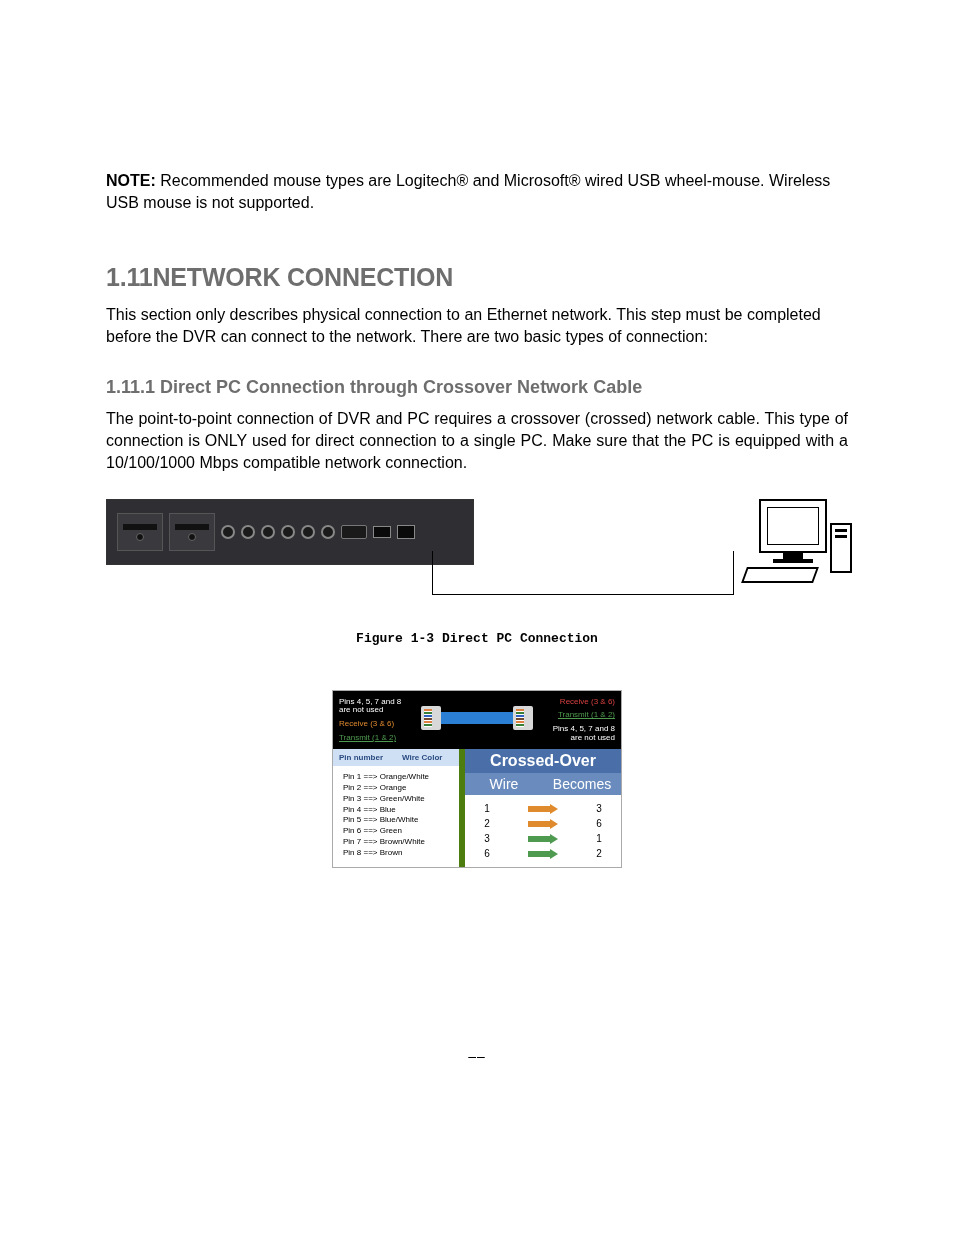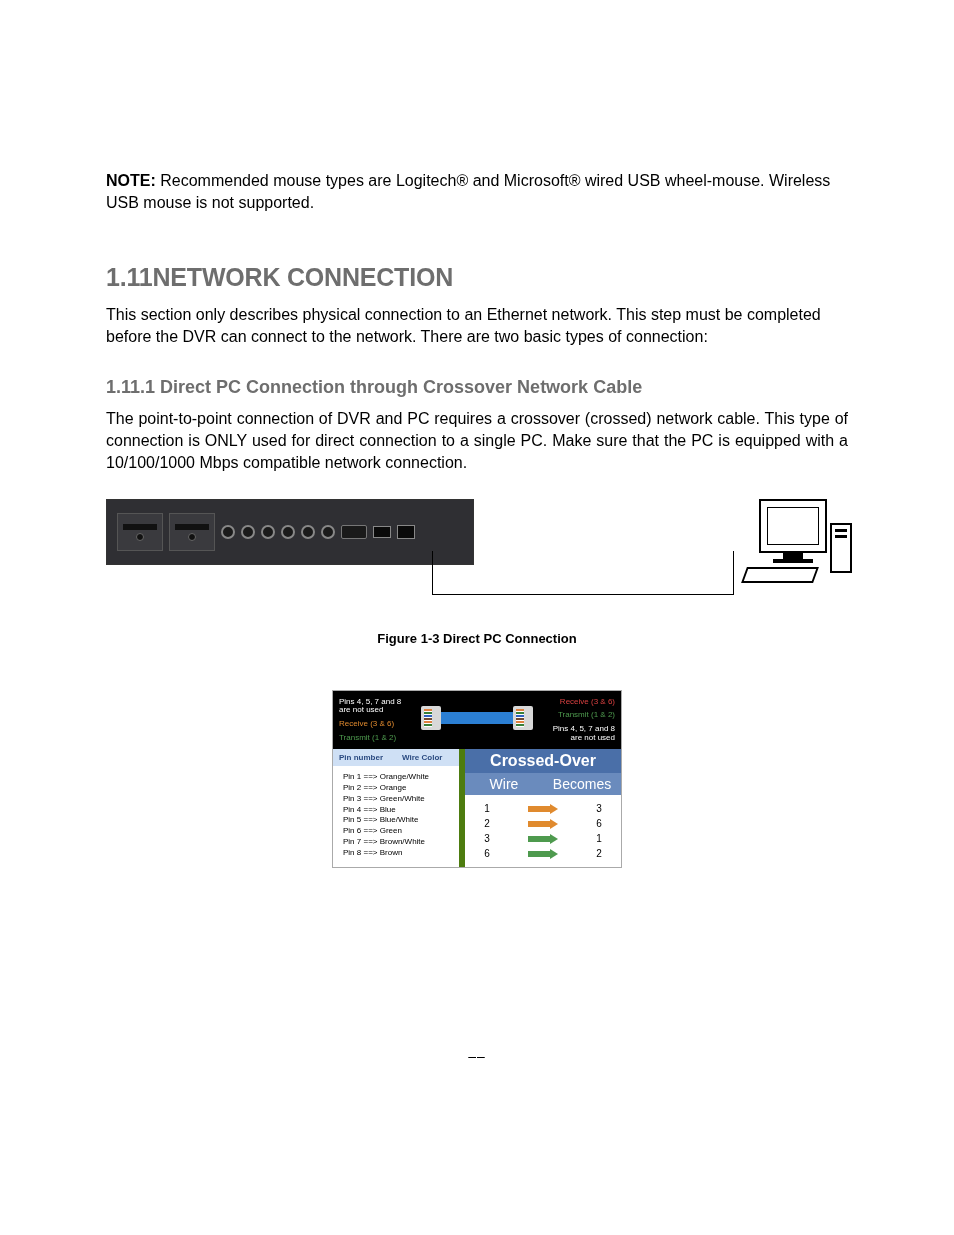--- a/index.html
+++ b/index.html
@@ -27,21 +27,21 @@
   .pc .monitor::after { content: ""; position: absolute; inset: 6px; border: 1px solid #000; }
   .pc .stand { width: 20px; height: 6px; background: #000; margin: 0 auto; }
   .pc .base { width: 40px; height: 4px; background: #000; margin: 0 auto; }
   .pc .tower { position: absolute; right: -4px; top: 24px; width: 22px; height: 50px; border: 2px solid #000; background: #fff; }
   .pc .tower::before { content: ""; position: absolute; left: 3px; right: 3px; top: 4px; height: 3px; background: #000; box-shadow: 0 6px 0 #000; }
   .pc .kb { width: 72px; height: 16px; border: 2px solid #000; background: #fff; transform: skewX(-20deg); margin: 4px auto 0 6px; }
   .cable { position: absolute; left: 326px; right: 114px; top: 52px; height: 44px; }
   .cable .v1 { position: absolute; left: 0; top: 0; width: 1px; height: 44px; background: #000; }
   .cable .h { position: absolute; left: 0; right: 0; top: 43px; height: 1px; background: #000; }
   .cable .v2 { position: absolute; right: 0; top: 0; width: 1px; height: 44px; background: #000; }
-  .fig-caption { text-align: center; font-size: 13px; font-weight: bold; margin: 40px 0 44px 0; }
+  .fig-caption { text-align: center; font-size: 13px; font-weight: bold; margin: 40px 0 44px 0; font-family: Liberation Mono, monospace; }
   .crossover { width: 290px; margin: 0 auto; border: 1px solid #aaa; font-size: 9px; background: #fff; }
   .crossover .top { display: flex; height: 58px; background: #000; color: #fff; position: relative; }
   .crossover .top .col { flex: 1; display: flex; flex-direction: column; justify-content: space-around; padding: 4px 6px; font-size: 8px; line-height: 1.1; }
   .crossover .top .col.right { align-items: flex-end; text-align: right; }
   .crossover .top .cable-art { position: absolute; left: 88px; right: 88px; top: 12px; height: 30px; display: flex; align-items: center; }
   .crossover .top .plug { width: 20px; height: 24px; background: #d8d8d8; border-radius: 2px; position: relative; }
   .crossover .top .plug::after { content:""; position:absolute; top:3px; bottom:3px; left:3px; width:8px; background: repeating-linear-gradient(#e08040 0 2px, #fff 2px 3px, #388038 3px 5px, #fff 5px 6px, #3060c0 6px 8px, #fff 8px 9px, #704830 9px 11px, #fff 11px 12px); }
   .crossover .top .wire { flex: 1; height: 12px; background: #2b7fd4; margin: 0 -2px; }
   .crossover .bottom { display: flex; }
   .crossover .left-tbl { flex: 1; border-right: 6px solid #4d7c0f; }
@@ -51,21 +51,21 @@
   .crossover .right-tbl { width: 156px; }
   .crossover .right-tbl .hdr-main { background: #4a6fa8; color: #fff; font-weight: bold; font-size: 16px; text-align: center; padding: 3px 0; }
   .crossover .right-tbl .hdr-sub { display: flex; background: #6a8bbd; color: #fff; font-size: 14px; }
   .crossover .right-tbl .hdr-sub > div { flex: 1; text-align: center; padding: 3px 0; }
   .crossover .right-tbl .map { padding: 6px 0; }
   .crossover .right-tbl .map .r { display: flex; align-items: center; justify-content: space-around; font-size: 10px; padding: 2px 0; }
   .crossover .right-tbl .map .r .arrow { width: 30px; height: 10px; position: relative; }
   .crossover .right-tbl .map .r .arrow .bar { position: absolute; left: 0; right: 8px; top: 2px; bottom: 2px; }
   .crossover .right-tbl .map .r .arrow .head { position: absolute; right: 0; top: 0; width: 0; height: 0; border-left: 8px solid; border-top: 5px solid transparent; border-bottom: 5px solid transparent; }
   .lbl-orange { color: #e08a2e; }
-  .lbl-green { color: #4e9a4e; }
+  .lbl-green { color: #4e9a4e; text-decoration: underline; }
   .lbl-red { color: #d94040; }
   .footer-dash { text-align: center; margin-top: 180px; font-size: 14px; letter-spacing: 1px; color: #000; }
 </style>
 </head>
 <body>
 
 <div class="page">
 
   <p class="body">
     <span class="note-label">NOTE:</span><span> Recommended mouse types are Logitech® and Microsoft® wired USB wheel-mouse. Wireless USB mouse is not supported.</span>

